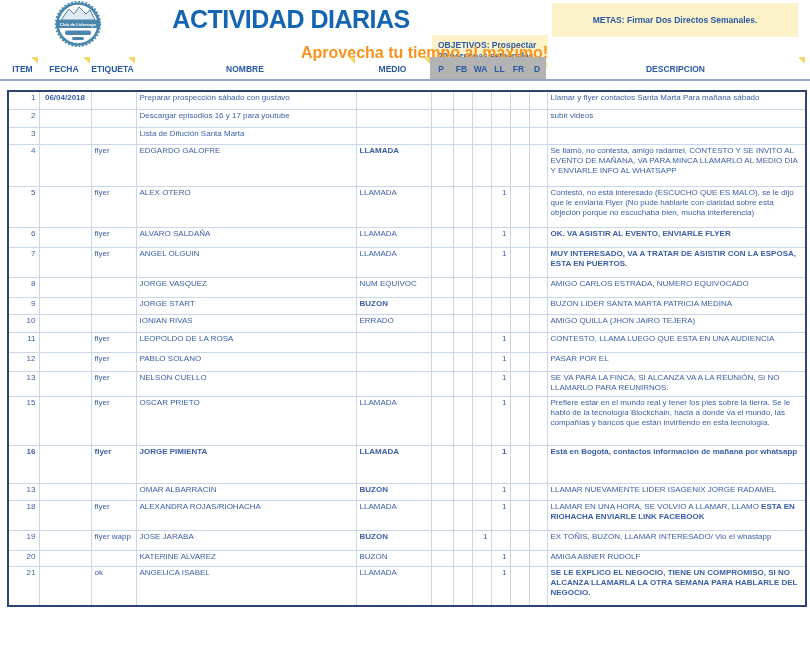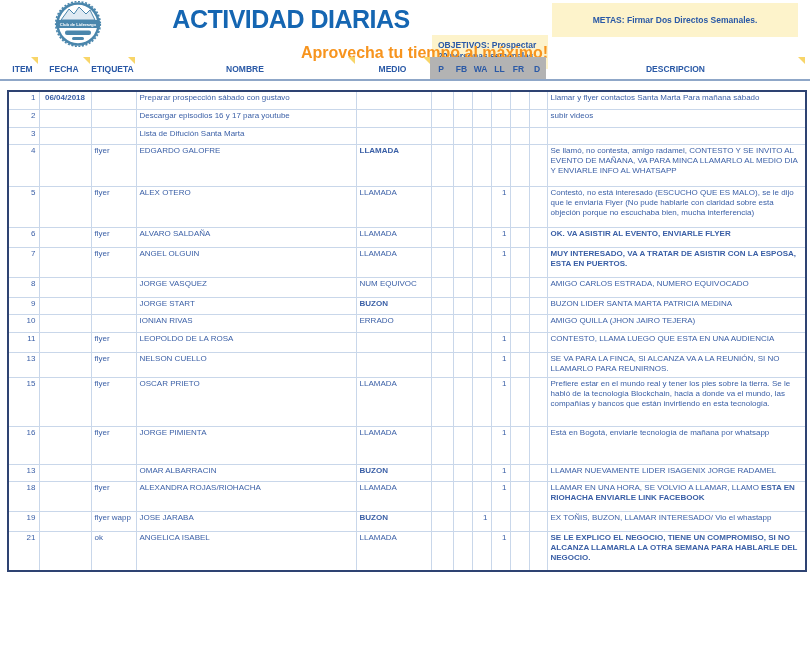--- a/index.html
+++ b/index.html
@@ -278,20 +278,34 @@
           <td class="c-nombre">LEOPOLDO DE LA ROSA</td>
           <td class="c-medio"></td>
           <td class="c-tick"></td>
           <td class="c-tick"></td>
           <td class="c-tick"></td>
           <td class="c-tick">1</td>
           <td class="c-tick"></td>
           <td class="c-tick"></td>
           <td class="c-desc"><span>CONTESTO, LLAMA LUEGO QUE ESTA EN UNA AUDIENCIA</span></td>
         </tr>
+        <tr style="height: 19px;">
+          <td class="c-item">12</td>
+          <td class="c-fecha"></td>
+          <td class="c-etiqueta">flyer</td>
+          <td class="c-nombre">PABLO SOLANO</td>
+          <td class="c-medio"></td>
+          <td class="c-tick"></td>
+          <td class="c-tick"></td>
+          <td class="c-tick"></td>
+          <td class="c-tick">1</td>
+          <td class="c-tick"></td>
+          <td class="c-tick"></td>
+          <td class="c-desc"><span>PASAR POR EL</span></td>
+        </tr>
         <tr style="height: 25px;">
           <td class="c-item">13</td>
           <td class="c-fecha"></td>
           <td class="c-etiqueta">flyer</td>
           <td class="c-nombre">NELSON CUELLO</td>
           <td class="c-medio"></td>
           <td class="c-tick"></td>
           <td class="c-tick"></td>
           <td class="c-tick"></td>
           <td class="c-tick">1</td>
@@ -306,33 +320,33 @@
           <td class="c-nombre">OSCAR PRIETO</td>
           <td class="c-medio">LLAMADA</td>
           <td class="c-tick"></td>
           <td class="c-tick"></td>
           <td class="c-tick"></td>
           <td class="c-tick">1</td>
           <td class="c-tick"></td>
           <td class="c-tick"></td>
           <td class="c-desc"><span>Prefiere estar en el mundo real y tener los pies sobre la tierra. Se le habló de la tecnología Blockchain, hacia a donde va el mundo, las compañías y bancos que están invirtiendo en esta tecnología.</span></td>
         </tr>
-        <tr style="height: 38px;">
+        <tr style="height: 38px; font-weight: bold;">
           <td class="c-item">16</td>
           <td class="c-fecha"></td>
           <td class="c-etiqueta">flyer</td>
           <td class="c-nombre">JORGE PIMIENTA</td>
           <td class="c-medio">LLAMADA</td>
           <td class="c-tick"></td>
           <td class="c-tick"></td>
           <td class="c-tick"></td>
           <td class="c-tick">1</td>
           <td class="c-tick"></td>
           <td class="c-tick"></td>
-          <td class="c-desc"><span>Está en Bogotá, enviarle tecnología de mañana por whatsapp</span></td>
+          <td class="c-desc"><span>Está en Bogotá, contactos información de mañana por whatsapp</span></td>
         </tr>
         <tr style="height: 17px;">
           <td class="c-item">13</td>
           <td class="c-fecha"></td>
           <td class="c-etiqueta"></td>
           <td class="c-nombre">OMAR ALBARRACIN</td>
           <td class="c-medio b">BUZON</td>
           <td class="c-tick"></td>
           <td class="c-tick"></td>
           <td class="c-tick"></td>
@@ -362,20 +376,34 @@
           <td class="c-nombre">JOSE JARABA</td>
           <td class="c-medio b">BUZON</td>
           <td class="c-tick"></td>
           <td class="c-tick"></td>
           <td class="c-tick">1</td>
           <td class="c-tick"></td>
           <td class="c-tick"></td>
           <td class="c-tick"></td>
           <td class="c-desc"><span>EX TOÑIS, BUZON, LLAMAR INTERESADO/ Vio el whastapp</span></td>
         </tr>
+        <tr style="height: 16px;">
+          <td class="c-item">20</td>
+          <td class="c-fecha"></td>
+          <td class="c-etiqueta"></td>
+          <td class="c-nombre">KATERINE ALVAREZ</td>
+          <td class="c-medio">BUZON</td>
+          <td class="c-tick"></td>
+          <td class="c-tick"></td>
+          <td class="c-tick"></td>
+          <td class="c-tick">1</td>
+          <td class="c-tick"></td>
+          <td class="c-tick"></td>
+          <td class="c-desc"><span>AMIGA ABNER RUDOLF</span></td>
+        </tr>
         <tr style="height: 40px;">
           <td class="c-item">21</td>
           <td class="c-fecha"></td>
           <td class="c-etiqueta">ok</td>
           <td class="c-nombre">ANGELICA ISABEL</td>
           <td class="c-medio">LLAMADA</td>
           <td class="c-tick"></td>
           <td class="c-tick"></td>
           <td class="c-tick"></td>
           <td class="c-tick">1</td>

